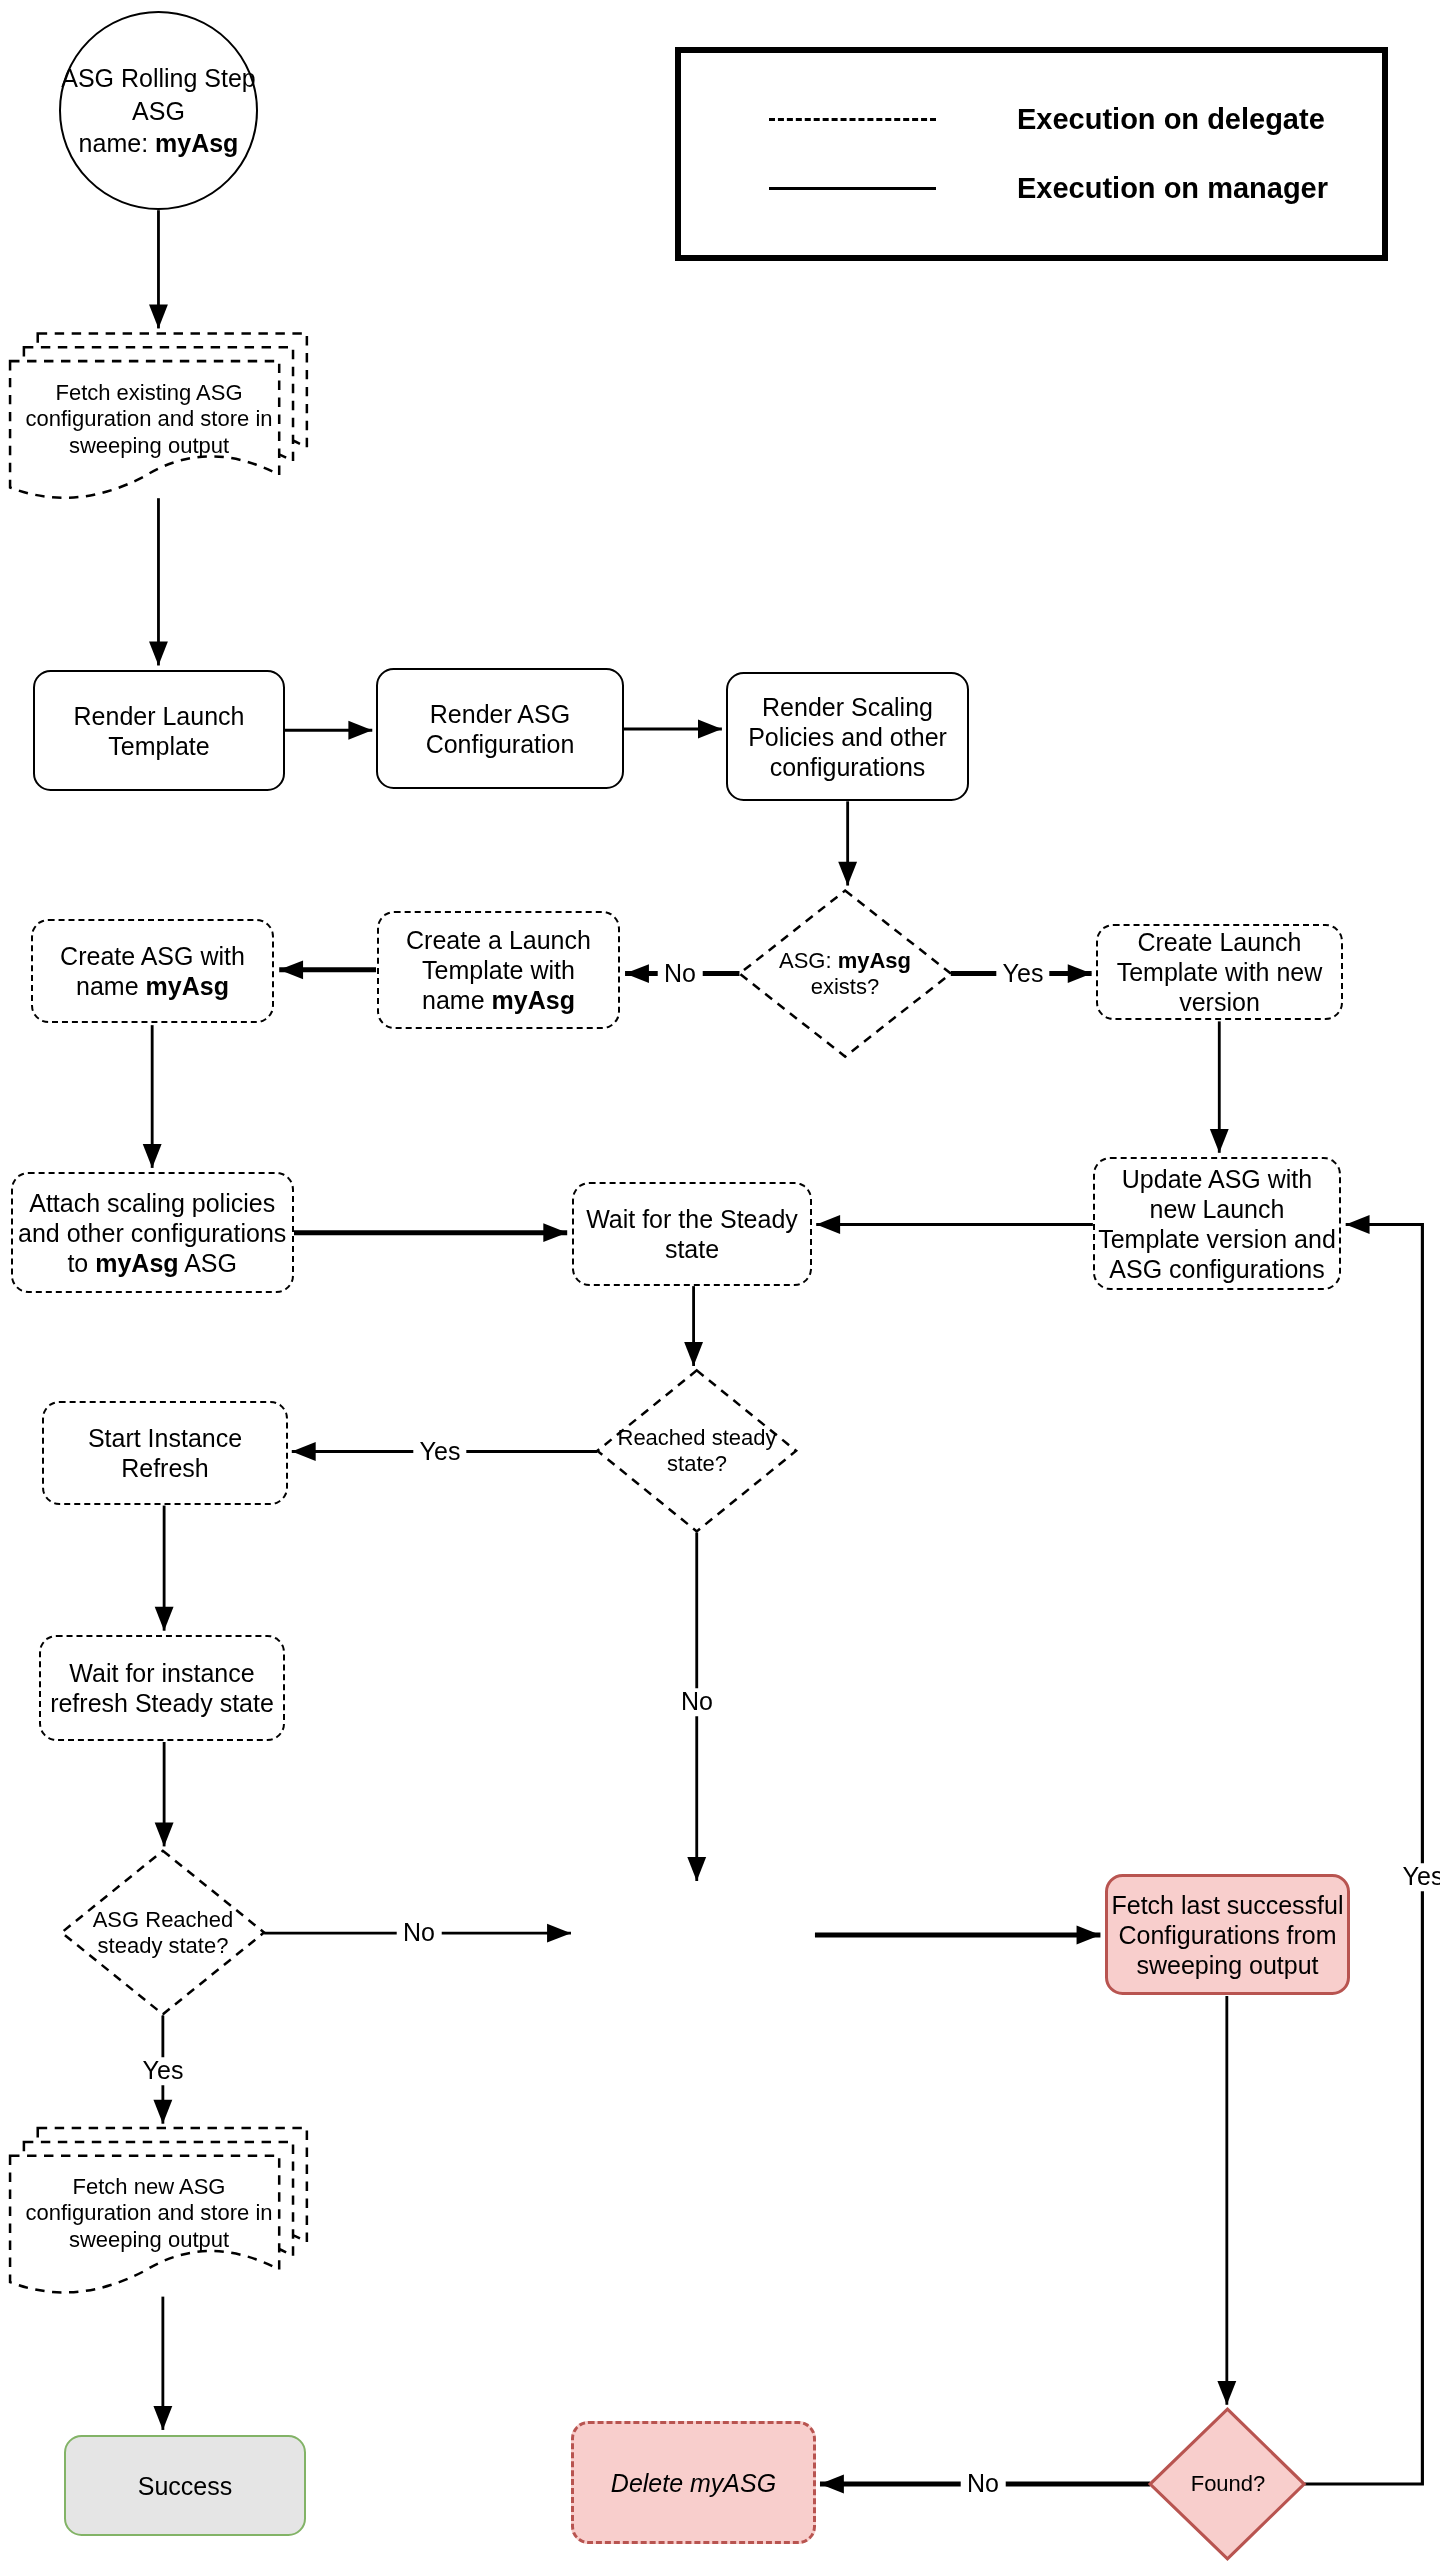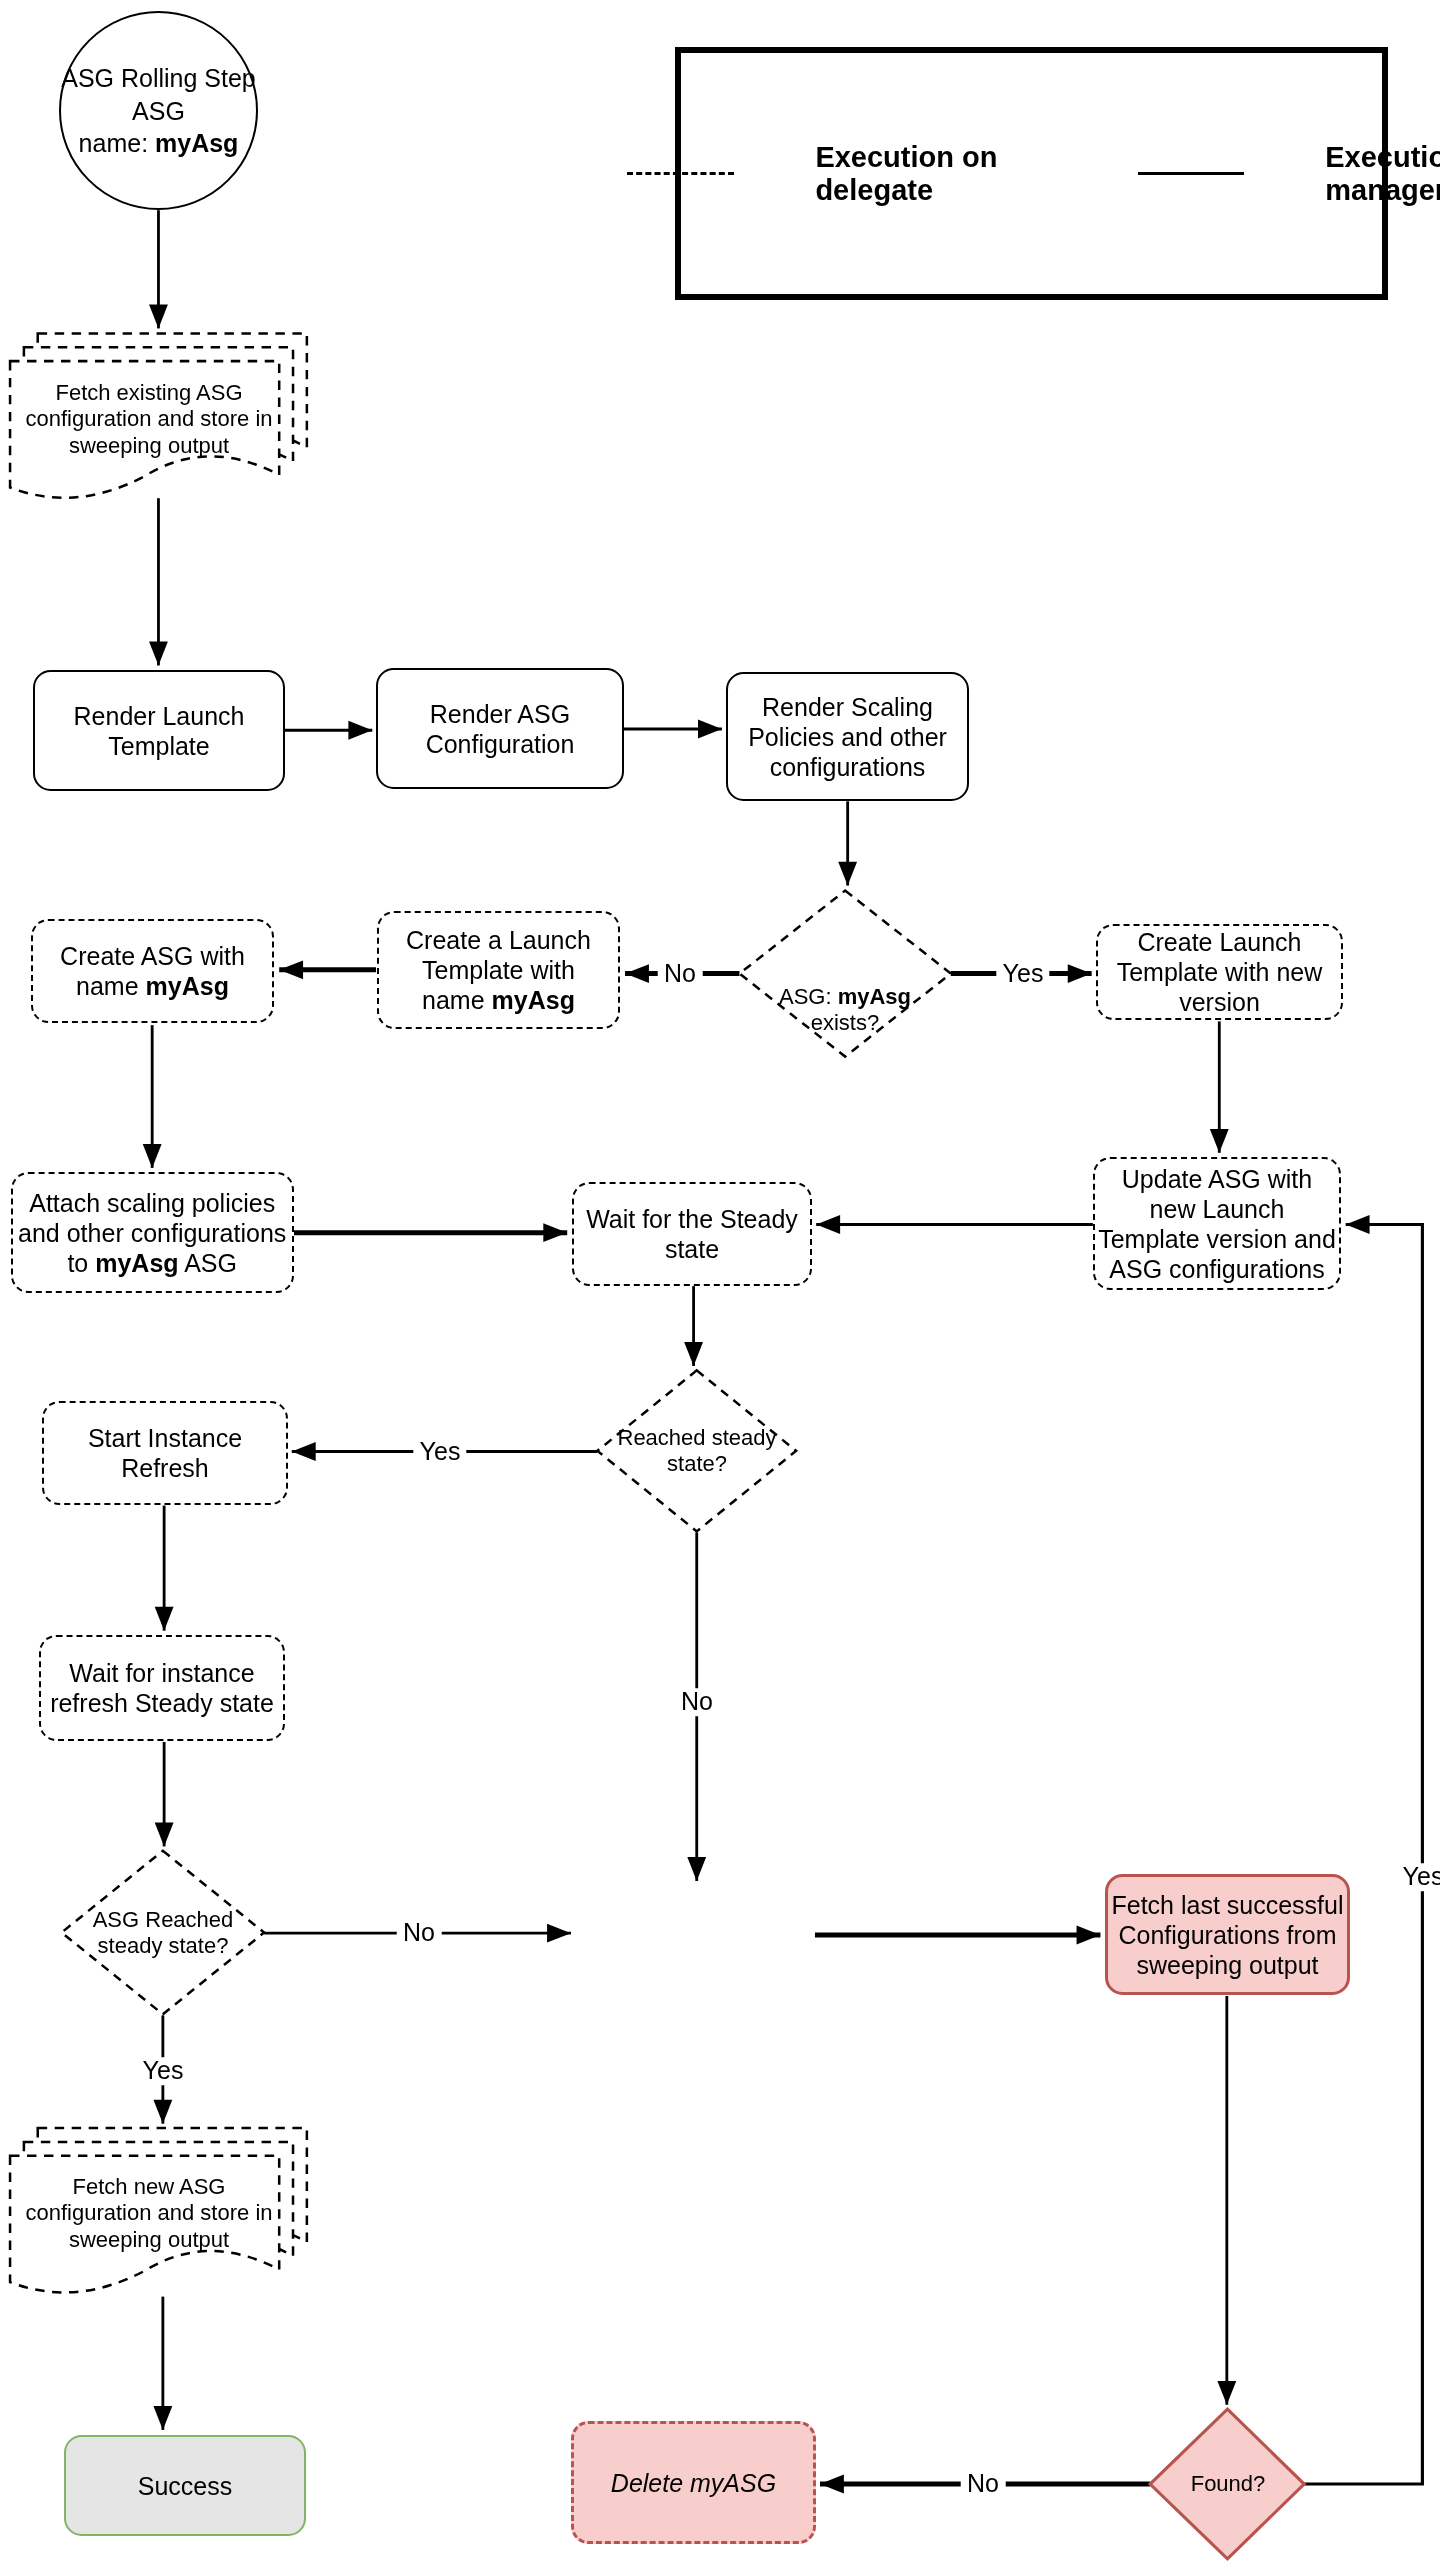--- a/index.html
+++ b/index.html
@@ -33,23 +33,23 @@
     position:absolute;transform:translate(-50%,-50%);background:#ffffff;
     padding:0 6.3px;font-size:25px;line-height:1.1;
   }
   .circle{
     position:absolute;left:59px;top:11.3px;width:199px;height:199px;
     border:2.5px solid #000;border-radius:50%;display:flex;flex-direction:column;
     align-items:center;justify-content:center;font-size:25px;line-height:1.3;
     background:#fff;text-align:center;box-sizing:border-box;
   }
   .legend{
-    position:absolute;left:675px;top:47px;width:713px;height:253px;
+    position:absolute;left:675px;top:47px;width:713px;height:214px;
     border:6.3px solid #000;box-sizing:border-box;background:#fff;
-    display:flex;flex-direction:row;justify-content:center;gap:36px;
+    display:flex;flex-direction:column;justify-content:center;gap:36px;
   }
   .legend-row{display:flex;align-items:center;}
   .legend-line{width:167px;margin-left:88px;height:0;}
   .legend-line.dash{border-top:3.8px dashed #000;}
   .legend-line.solid{border-top:3.8px solid #000;}
   .legend-label{margin-left:81px;font-weight:bold;font-size:29px;}
   .lbl{pointer-events:none;}
 </style>
 </head>
 <body>
@@ -130,21 +130,21 @@
   <div class="box b-solid" style="left:33px;top:670px;width:252px;height:121px;">
     <div class="lbl" style="width:208px;"><span>Render Launch Template</span></div>
   </div>
   <div class="box b-solid" style="left:376px;top:668px;width:248px;height:121px;">
     <div class="lbl" style="width:208px;"><span>Render ASG Configuration</span></div>
   </div>
   <div class="box b-solid" style="left:726px;top:672px;width:243px;height:129px;">
     <div class="lbl" style="width:217px;"><span>Render Scaling Policies and other configurations</span></div>
   </div>
 
-  <div class="dlabel" style="left:845px;top:974px;width:176px;margin-top:36px;">
+  <div class="dlabel" style="left:845px;top:974px;width:176px;">
     <span>ASG: </span><b>myAsg</b><span> exists?</span>
   </div>
 
   <div class="box b-dashed" style="left:377px;top:911px;width:243px;height:118px;">
     <div class="lbl" style="width:189px;"><span>Create a Launch Template with name </span><b>myAsg</b></div>
   </div>
   <div class="box b-dashed" style="left:31px;top:919px;width:243px;height:104px;">
     <div class="lbl" style="width:189px;"><span>Create ASG with name </span><b>myAsg</b></div>
   </div>
   <div class="box b-dashed" style="left:1096px;top:924px;width:247px;height:96px;">

